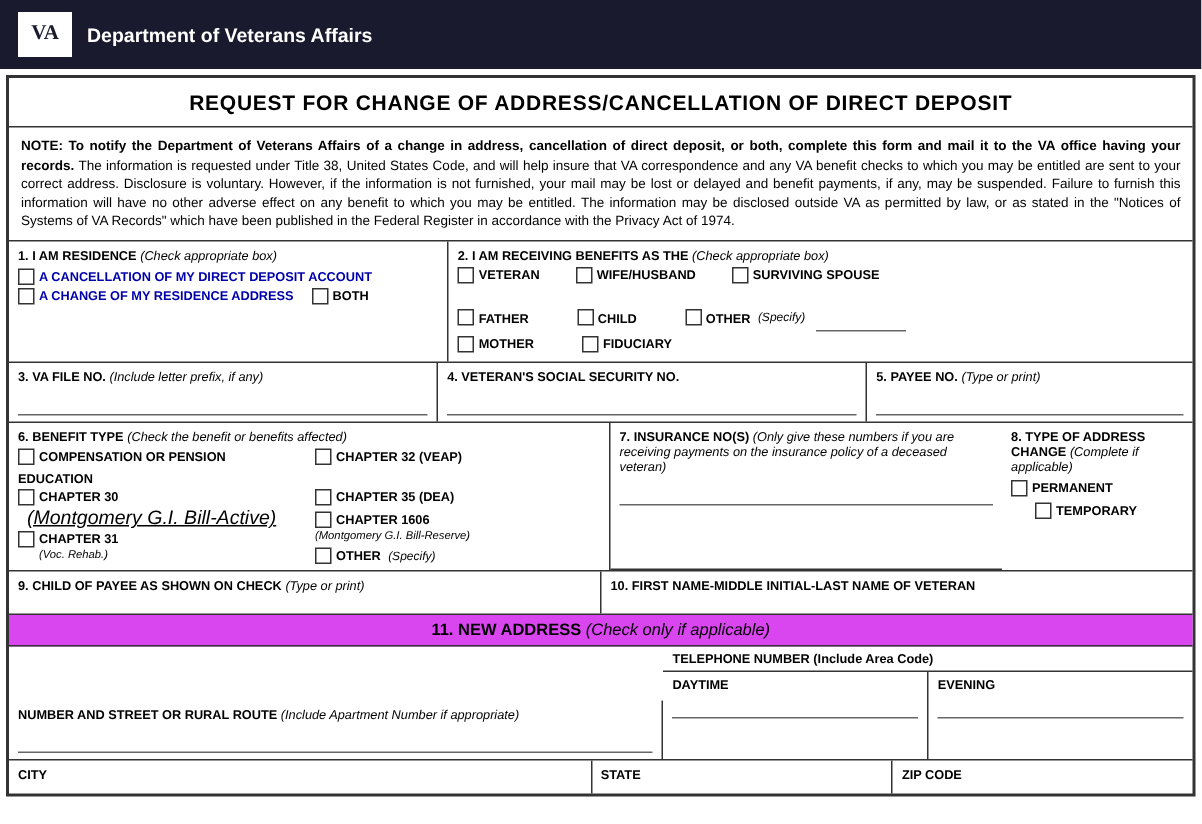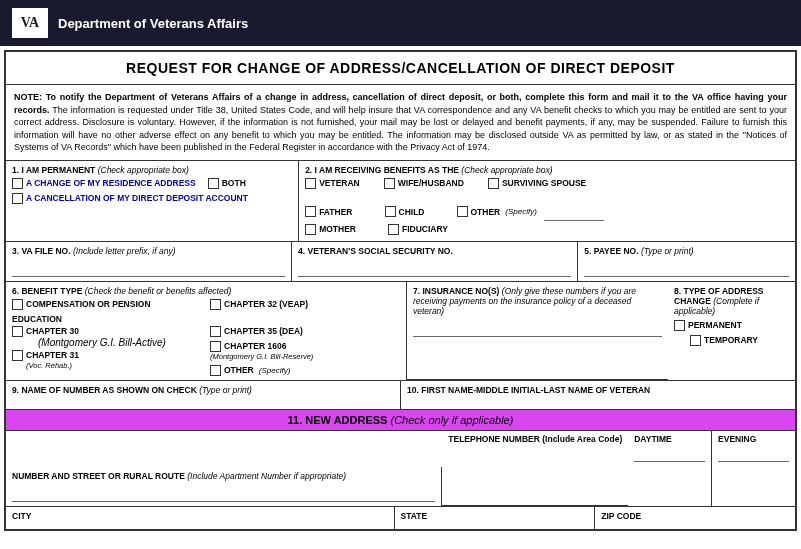--- a/index.html
+++ b/index.html
@@ -226,21 +226,21 @@
       flex: 1.2;
       padding: 4px 6px;
       border-right: 1px solid #333;
       margin-top: 36px;
     }
 
     .address-phone {
       flex: 1;
       padding: 0;
       display: flex;
-      flex-direction: row;
+      flex-direction: column;
     }
 
     .phone-label {
       padding: 3px 6px;
       font-size: 8.5px;
       font-weight: bold;
       border-bottom: 1px solid #333;
     }
 
     .phone-sub-row {
@@ -311,37 +311,37 @@
     <span>
       <strong>NOTE: To notify the Department of Veterans Affairs of a change in address, cancellation of direct deposit, or both, complete this form and mail it to the VA office having your records.</strong> The information is requested under Title 38, United States Code, and will help insure that VA correspondence and any VA benefit checks to which you may be entitled are sent to your correct address. Disclosure is voluntary. However, if the information is not furnished, your mail may be lost or delayed and benefit payments, if any, may be suspended. Failure to furnish this information will have no other adverse effect on any benefit to which you may be entitled. The information may be disclosed outside VA as permitted by law, or as stated in the "Notices of Systems of VA Records" which have been published in the Federal Register in accordance with the Privacy Act of 1974.
     </span>
   </div>
 
   <div class="form-row">
 
     <div class="form-cell" style="flex: 1.1;">
       <div class="cell-label">
         <span>1.</span>
-        <span>I AM PERMANENT</span>
+        <span>I AM RESIDENCE</span>
         <span class="italic">(Check appropriate box)</span>
+      </div>
+      <div class="checkbox-row" style="margin-top: 4px;">
+        <div class="checkbox-item">
+          <span class="checkbox-box"></span>
+          <span class="checkbox-label">A CANCELLATION OF MY DIRECT DEPOSIT ACCOUNT</span>
+        </div>
       </div>
       <div class="checkbox-row">
         <div class="checkbox-item">
           <span class="checkbox-box"></span>
           <span class="checkbox-label">A CHANGE OF MY RESIDENCE ADDRESS</span>
         </div>
         <div class="checkbox-item">
           <span class="checkbox-box"></span>
           <span class="checkbox-label-black">BOTH</span>
-        </div>
-      </div>
-      <div class="checkbox-row" style="margin-top: 4px;">
-        <div class="checkbox-item">
-          <span class="checkbox-box"></span>
-          <span class="checkbox-label">A CANCELLATION OF MY DIRECT DEPOSIT ACCOUNT</span>
         </div>
       </div>
     </div>
 
     <div class="form-cell" style="flex: 1.9;">
       <div class="cell-label">
         <span>2.</span>
         <span>I AM RECEIVING BENEFITS AS THE</span>
         <span class="italic">(Check appropriate box)</span>
       </div>
@@ -430,21 +430,21 @@
         <div>
           <div class="checkbox-item">
             <span class="checkbox-box"></span>
             <span class="checkbox-label-black"><span>COMPENSATION OR PENSION</span></span>
           </div>
           <div style="margin-top: 4px; font-size: 8.5px; font-weight: bold;">EDUCATION</div>
           <div class="checkbox-item" style="margin-top: 2px;">
             <span class="checkbox-box"></span>
             <span class="checkbox-label-black">CHAPTER 30</span>
           </div>
-          <div style="font-size: 10px; margin-left: 26px; font-style: italic;">(Montgomery G.I. Bill-Active)</div>
+          <div style="font-size: 13px; margin-left: 6px; font-style: italic; text-decoration: underline;">(Montgomery G.I. Bill-Active)</div>
           <div class="checkbox-item" style="margin-top: 2px;">
             <span class="checkbox-box"></span>
             <span class="checkbox-label-black">CHAPTER 31</span>
           </div>
           <div style="font-size: 7.5px; margin-left: 14px; font-style: italic;">(Voc. Rehab.)</div>
         </div>
 
         <div>
           <div class="checkbox-item" style="margin-top: 0;">
             <span class="checkbox-box"></span>
@@ -494,21 +494,21 @@
           </div>
         </div>
       </div>
     </div>
   </div>
 
   <div class="section-9-10">
     <div class="section-9">
       <div class="cell-label">
         <span>9.</span>
-        <span>NAME OF NUMBER AS SHOWN ON CHECK</span>
+        <span>CHILD OF PAYEE AS SHOWN ON CHECK</span>
         <span class="italic">(Type or print)</span>
       </div>
     </div>
     <div class="section-10">
       <div class="cell-label">
         <span>10.</span>
         <span>FIRST NAME-MIDDLE INITIAL-LAST NAME OF VETERAN</span>
       </div>
     </div>
   </div>

